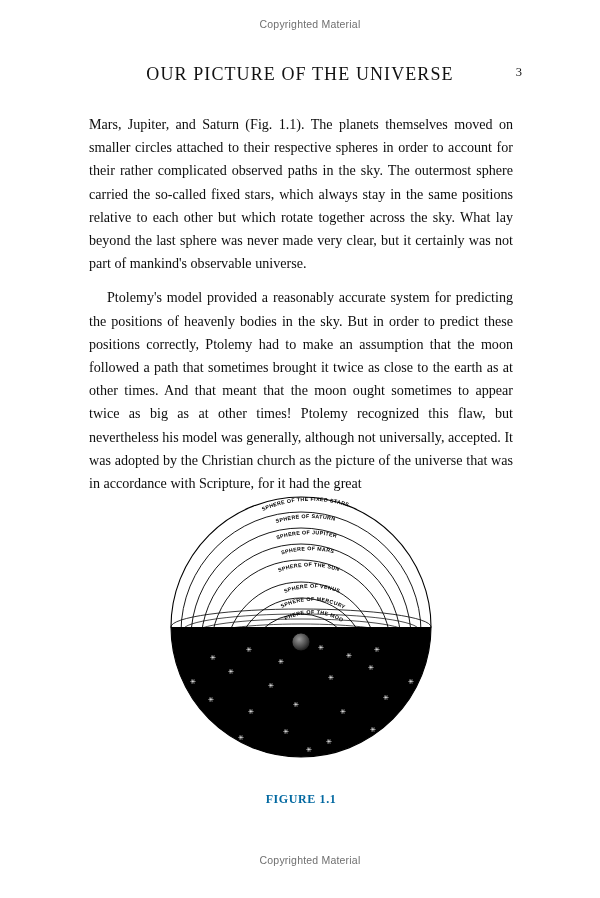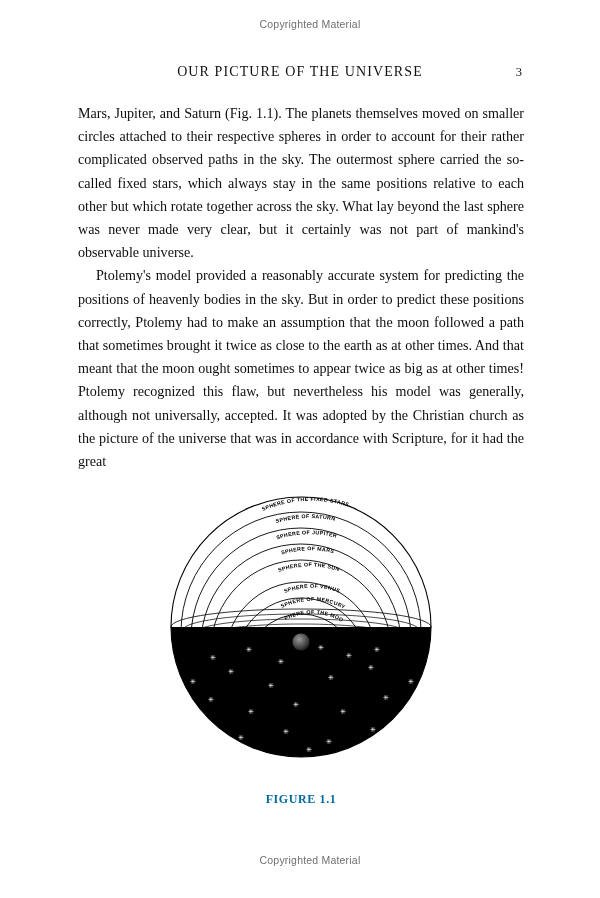--- a/index.html
+++ b/index.html
@@ -38,21 +38,21 @@
     top: 64px;
     left: 78px;
     right: 78px;
     height: 20px;
   }
   .running-head .title {
     position: absolute;
     left: 0;
     right: 0;
     text-align: center;
-    font-size: 14px;
+    font-size: 18px;
     letter-spacing: 1.1px;
     font-variant: small-caps;
     text-transform: uppercase;
     color: #111;
   }
   .running-head .folio {
     position: absolute;
     right: 0;
     top: 1px;
     font-size: 12.5px;
@@ -64,21 +64,21 @@
     top: 102px;
     left: 78px;
     width: 446px;
     font-size: 14.1px;
     line-height: 23.2px;
     text-align: justify;
     text-justify: inter-word;
     color: #0d0d0d;
   }
   .body-text p {
-    margin: 0;
+    margin: 11px;
   }
   .body-text p.indent {
     text-indent: 18px;
   }
 
   .figure-wrap {
     position: absolute;
     top: 452px;
     left: 78px;
     width: 446px;

